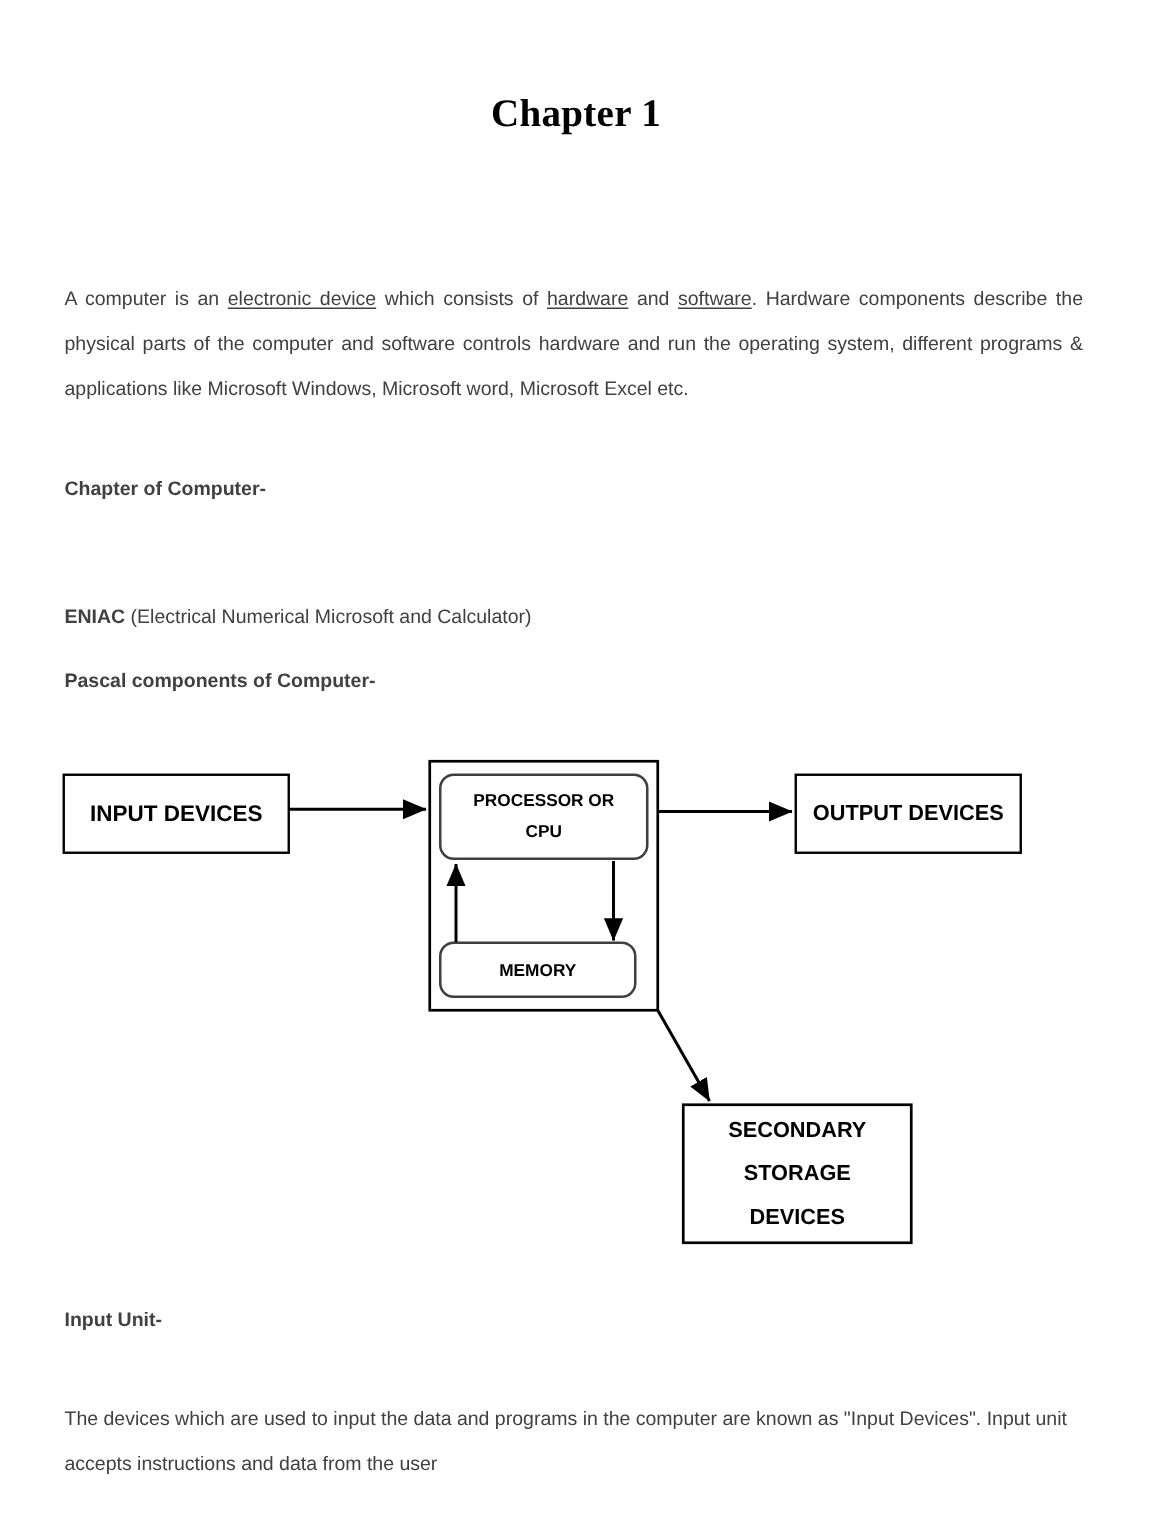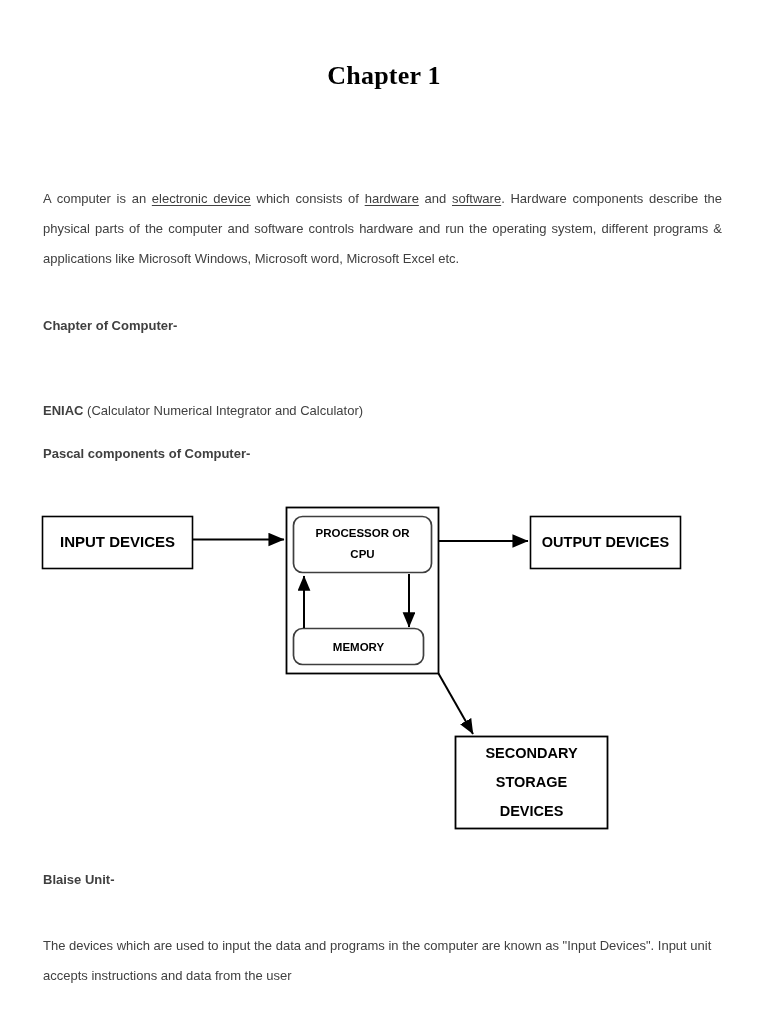--- a/index.html
+++ b/index.html
@@ -97,21 +97,21 @@
 
 
   <p class="body-block justified" id="intro-paragraph">
     <span>A computer is an </span><span class="u">electronic device</span><span> which consists of </span><span class="u">hardware</span><span> and </span><span class="u">software</span><span>. Hardware components describe the physical parts of the computer and software controls hardware and run the operating system, different programs &amp; applications like Microsoft Windows, Microsoft word, Microsoft Excel etc.</span>
   </p>
 
   <p class="body-block" id="history-heading">Chapter of Computer-</p>
 
 
   <p class="body-block" id="eniac-line">
-    <span class="b">ENIAC</span><span> (Calculator Numerical Integrator and Calculator)</span>
+    <span class="b">ENIAC</span><span> (Electrical Numerical Microsoft and Calculator)</span>
   </p>
 
   <p class="body-block" id="basic-components-heading">Pascal components of Computer-</p>
 
   <div id="architecture-diagram">
     <svg class="diag-svg" width="768" height="360" viewBox="0 0 768 360" xmlns="http://www.w3.org/2000/svg">
       <defs>
         <marker id="arrow" markerWidth="9" markerHeight="9" refX="7.4" refY="3.2" orient="auto" markerUnits="strokeWidth">
           <path d="M0,0 L7.6,3.2 L0,6.4 z" fill="#000"></path>
         </marker>
@@ -154,17 +154,17 @@
 
       <g>
         <rect x="455.5" y="250.5" width="152" height="92" fill="#ffffff" stroke="#000000" stroke-width="1.8"></rect>
         <text class="box-label label-md" x="531.5" y="268" text-anchor="middle" dominant-baseline="middle">SECONDARY</text>
         <text class="box-label label-md" x="531.5" y="297" text-anchor="middle" dominant-baseline="middle">STORAGE</text>
         <text class="box-label label-md" x="531.5" y="326" text-anchor="middle" dominant-baseline="middle">DEVICES</text>
       </g>
     </svg>
   </div>
 
-  <p class="body-block" id="input-unit-heading">Blaise Unit-</p>
+  <p class="body-block" id="input-unit-heading">Input Unit-</p>
 
   <p class="body-block" id="input-unit-paragraph">The devices which are used to input the data and programs in the computer are known as "Input Devices". Input unit accepts instructions and data from the user</p>
 
 </div>
 
 </body></html>

